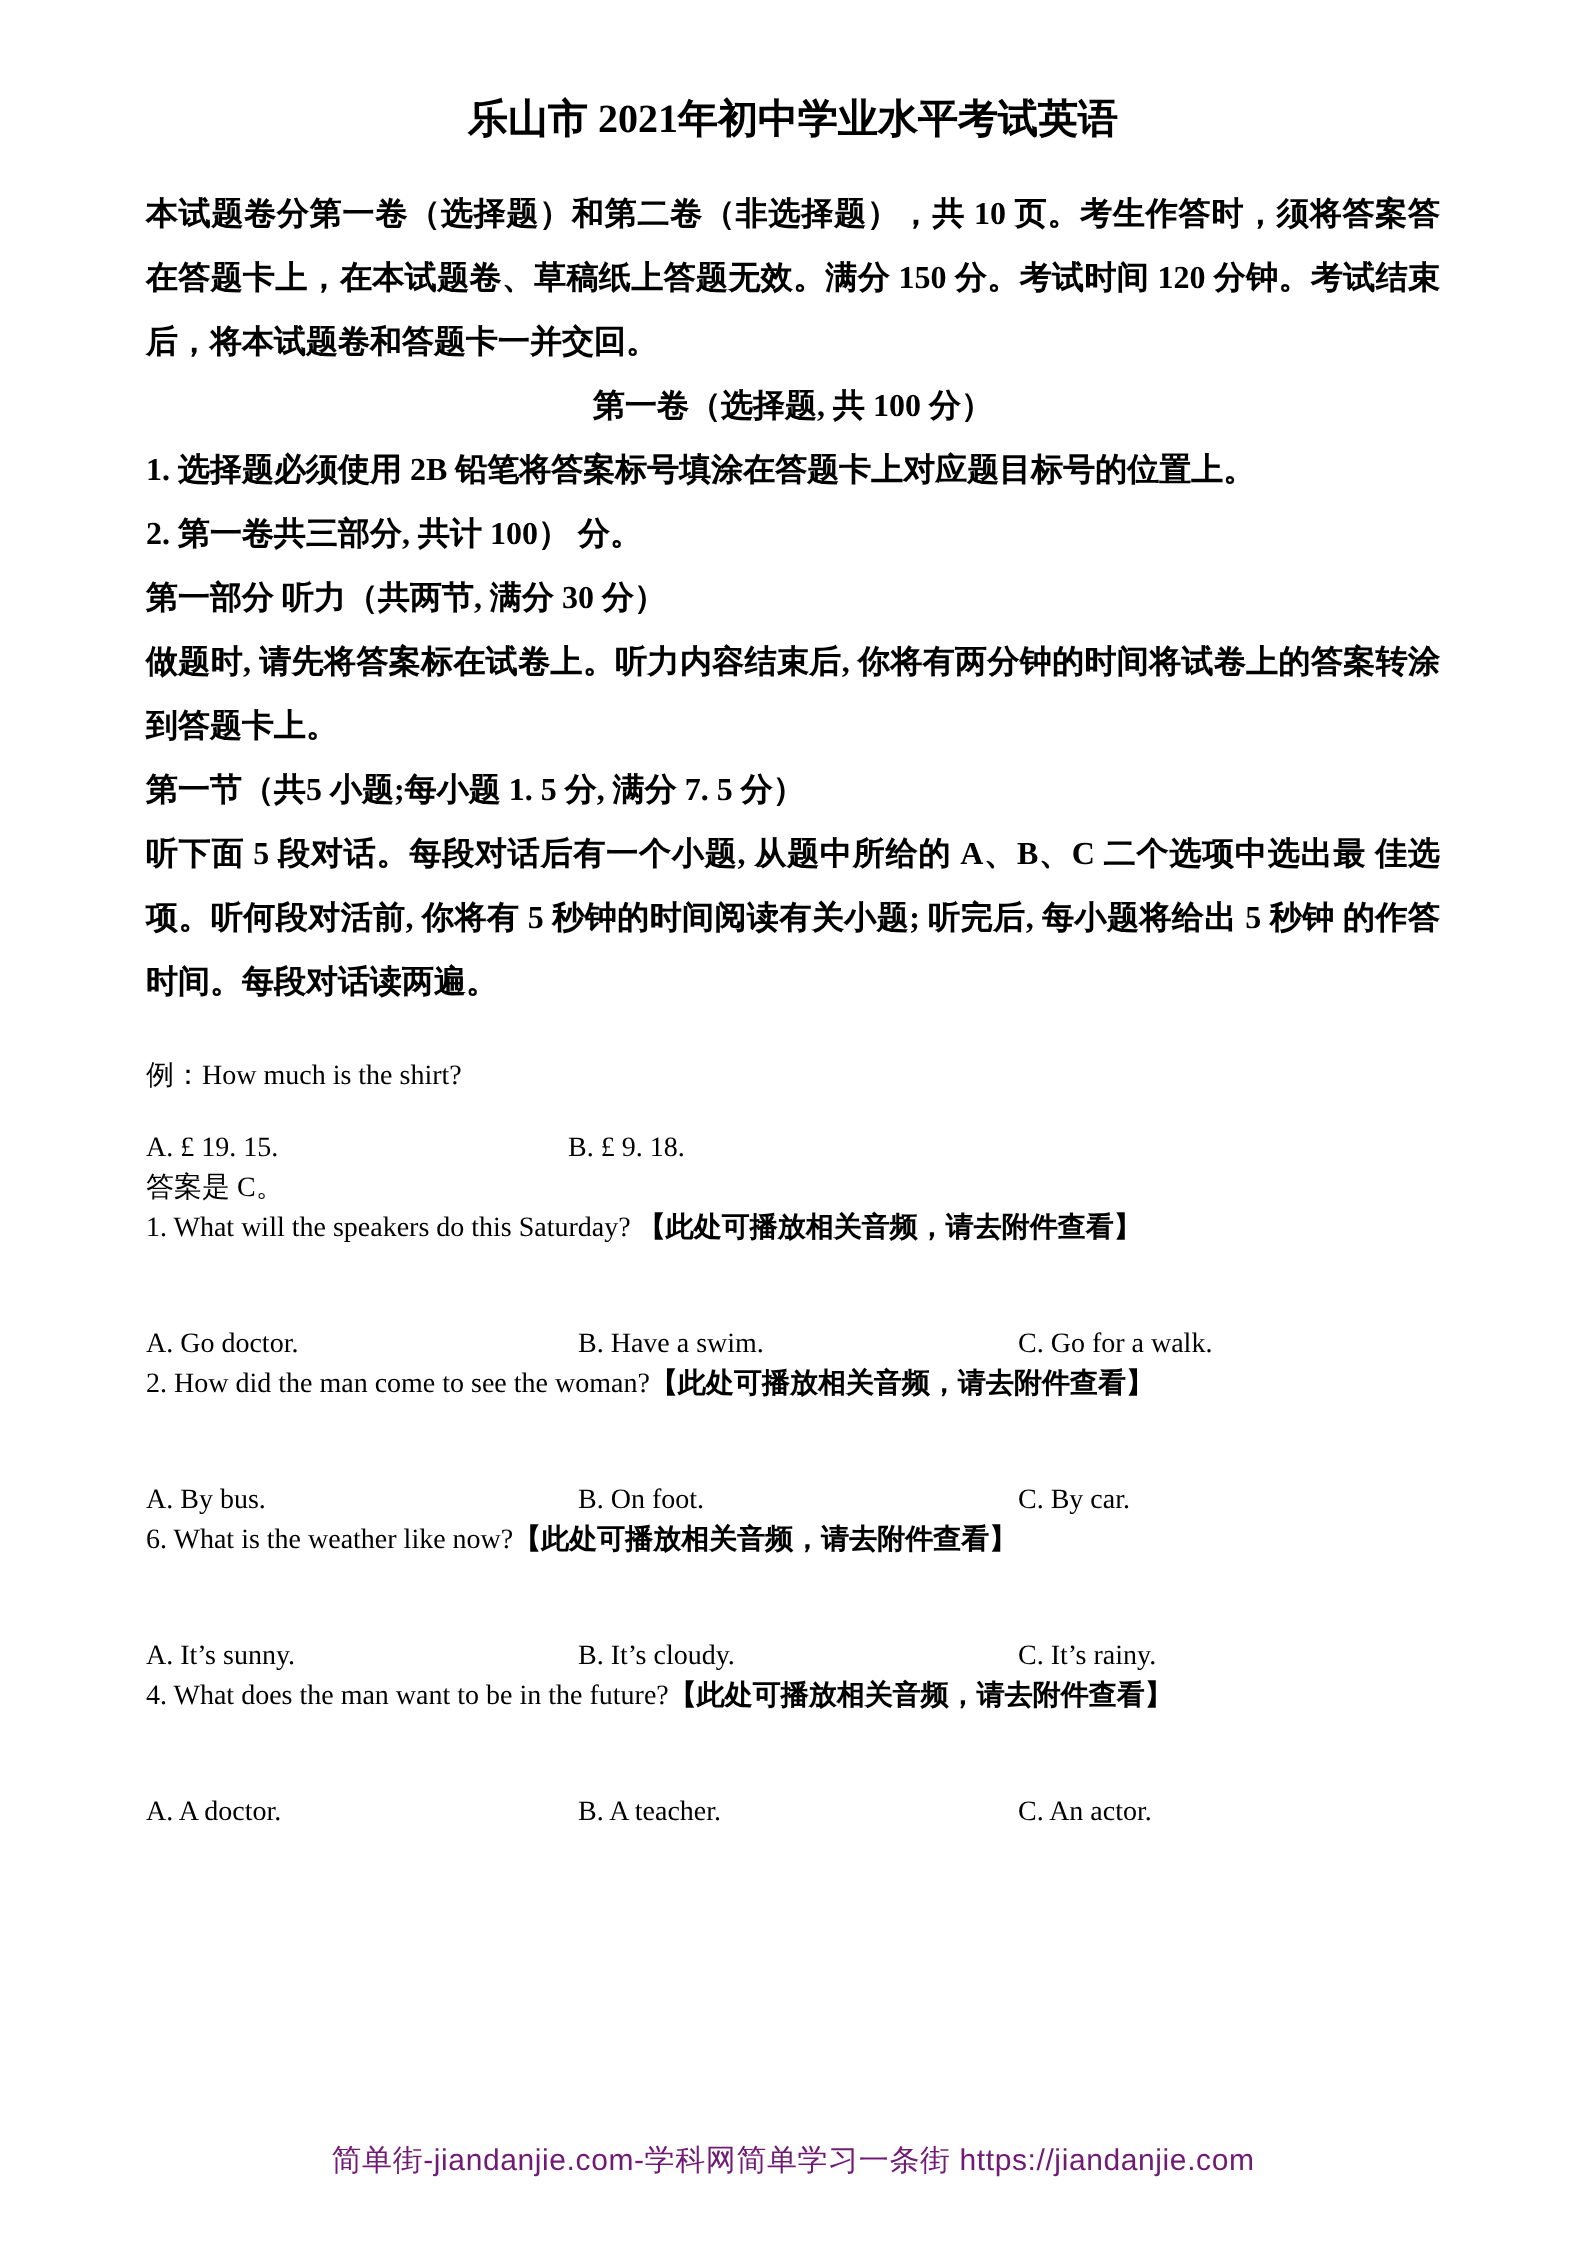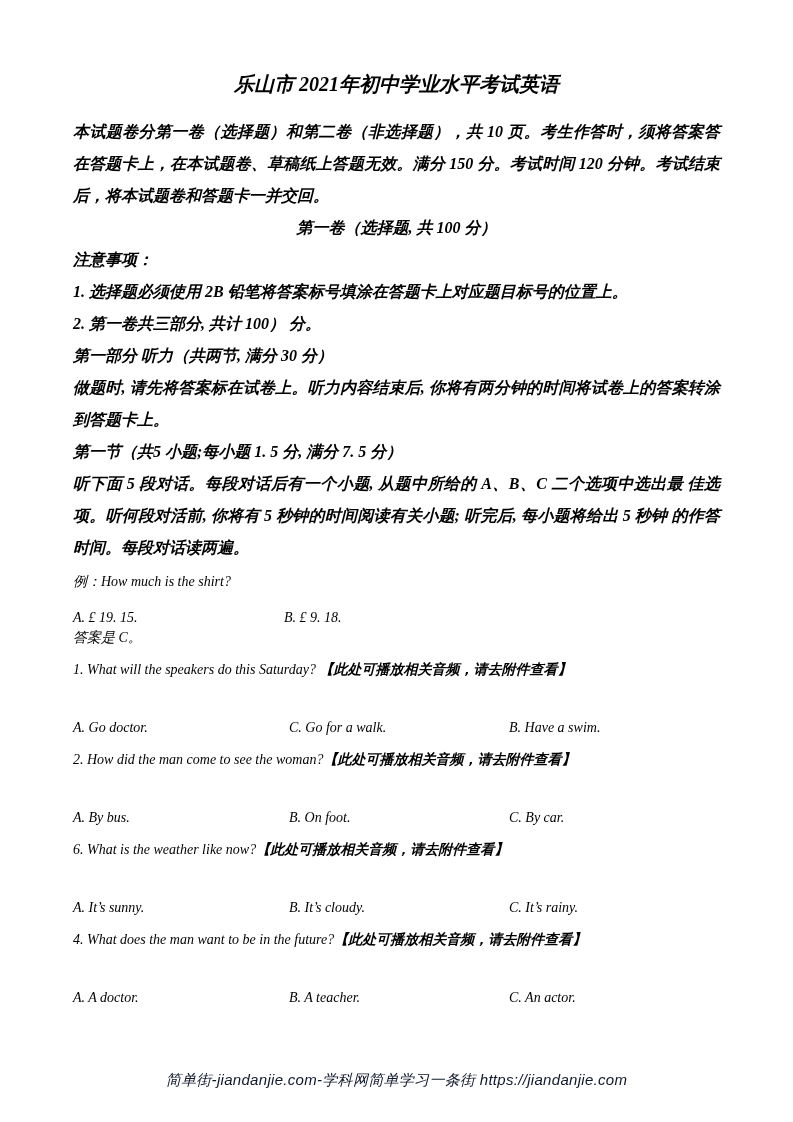--- a/index.html
+++ b/index.html
@@ -6,25 +6,24 @@
   html, body { background: #ffffff; }
   body {
     width: 793px;
     height: 1122px;
     position: relative;
     overflow: hidden;
     font-family: "Liberation Serif", "DejaVu Serif", serif;
     color: #000000;
   }
   .page {
-    padding: 70px 73px 0 73px;
+    padding: 46px 73px 0 73px;
     width: 100%;
     height: 100%;
     position: relative;
-    font-style: italic;
   }
   .doc-title {
     text-align: center;
     font-size: 20px;
     line-height: 28px;
     font-weight: bold;
     margin-bottom: 18px;
   }
   .cn-block {
     font-size: 16px;
@@ -32,59 +31,58 @@
     line-height: 32px;
     text-align: justify;
   }
   .cn-center {
     text-align: center;
   }
   .en-line {
     font-size: 14px;
     line-height: 20px;
   }
-  .example-question { margin-top: 8px; }
+  .example-question { margin-top: 21px; }
   .example-options { margin-top: 16px; }
   .example-answer  { }
   .opts {
     display: grid;
     font-size: 14px;
     line-height: 20px;
   }
   .ex-opts { grid-template-columns: 211px 172px 1fr; }
   .q-opts  { grid-template-columns: 216px 220px 1fr; margin-top: 38px; }
-  .question-line { margin-top: 12px; }
+  .question-line { }
   .audio-note {
     font-weight: bold;
     font-size: 14px;
   }
   .footer {
     position: absolute;
     left: 0;
     bottom: 32px;
     width: 100%;
     text-align: center;
-    color: #0f172a;
+    color: #701a75;
     font-size: 15px;
     font-family: "Liberation Sans", "DejaVu Sans", sans-serif;
     letter-spacing: 0.3px;
   }
 </style>
 </head>
 <body>
 
 <div class="page">
 
   <h1 class="doc-title">乐山市 2021年初中学业水平考试英语</h1>
 
   <p class="cn-block">本试题卷分第一卷（选择题）和第二卷（非选择题），共 10 页。考生作答时，须将答案答在答题卡上，在本试题卷、草稿纸上答题无效。满分 150 分。考试时间 120 分钟。考试结束后，将本试题卷和答题卡一并交回。</p>
 
   <p class="cn-block cn-center">第一卷（选择题, 共 100 分）</p>
 
-  <p class="cn-block">注意事项：</p>
 
   <p class="cn-block">1. 选择题必须使用 2B 铅笔将答案标号填涂在答题卡上对应题目标号的位置上。</p>
 
   <p class="cn-block">2. 第一卷共三部分, 共计 100）  分。</p>
 
   <p class="cn-block">第一部分 听力（共两节, 满分 30 分）</p>
 
   <p class="cn-block">做题时, 请先将答案标在试卷上。听力内容结束后, 你将有两分钟的时间将试卷上的答案转涂到答题卡上。</p>
 
   <p class="cn-block">第一节（共5 小题;每小题 1. 5 分, 满分 7. 5 分）</p>
@@ -99,22 +97,22 @@
     </div>
     <p class="en-line example-answer">答案是  C。</p>
   </div>
 
   <div>
     <p class="en-line question-line">
       <span>1. What will the speakers do this Saturday? </span><span class="audio-note">【此处可播放相关音频，请去附件查看】</span>
     </p>
     <div class="opts q-opts">
       <span>A. Go doctor.</span>
+      <span>B. Have a swim.</span>
       <span>C. Go for a walk.</span>
-      <span>B. Have a swim.</span>
     </div>
   </div>
 
   <div>
     <p class="en-line question-line">
       <span>2. How did the man come to see the woman?</span><span class="audio-note">【此处可播放相关音频，请去附件查看】</span>
     </p>
     <div class="opts q-opts">
       <span>A. By bus.</span>
       <span>B. On foot.</span>

